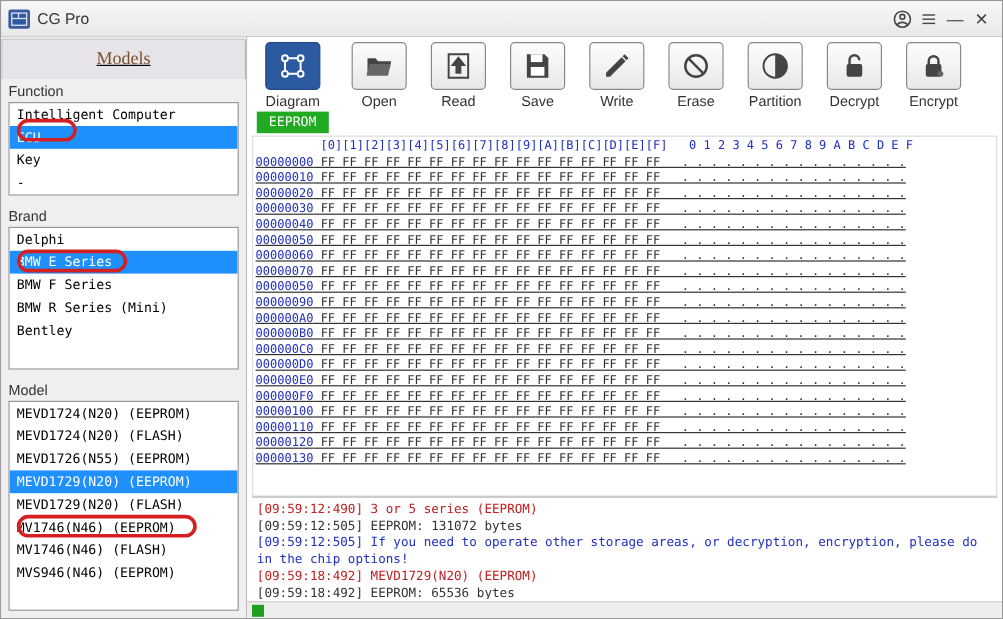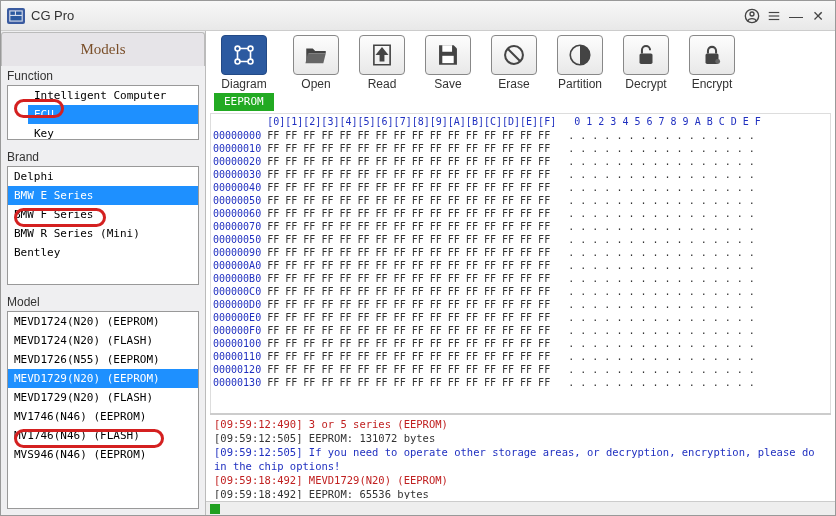--- a/index.html
+++ b/index.html
@@ -3,44 +3,44 @@
 <meta charset="utf-8">
 <style>
   * { margin: 0; padding: 0; box-sizing: border-box; }
   body { font-family: "Segoe UI", Tahoma, sans-serif; font-size: 11px; background: #f0f0f0; width: 836px; height: 516px; overflow: hidden; border: 1px solid #999; }
   .titlebar { height: 30px; background: linear-gradient(#f8f8f8,#e8e8e8); display: flex; align-items: center; padding: 0 6px; border-bottom: 1px solid #ccc; }
   .titlebar .app-icon { width: 18px; height: 16px; background: #3a5ba0; border-radius: 2px; margin-right: 6px; display:inline-flex; align-items:center; justify-content:center; }
   .titlebar .title { font-size: 13px; color: #333; flex: 1; }
   .titlebar .tbtn { width: 22px; height: 22px; display: inline-flex; align-items:center; justify-content:center; color:#444; font-size:14px; cursor:pointer; }
   .content { display: flex; height: calc(100% - 30px); }
   .sidebar { width: 205px; background: #efeff1; border-right: 1px solid #bbb; display:flex; flex-direction:column; }
-  .tabs { display:flex; height: 34px; }
+  .tabs { display:flex; height: 34px; text-decoration: underline; }
   .tab { flex:1; display:flex; align-items:center; justify-content:center; font-size:15px; font-family: Georgia, serif; color:#555; cursor:pointer; border-bottom:1px solid #bbb; }
   .tab.active { color:#7a4f2a; background:#e6e4e8; border:1px solid #bbb; border-bottom:none; border-radius:3px 3px 0 0; position:relative; top:1px; }
   .panel-label { font-size:12px; color:#333; padding:4px 6px 2px; }
   .listbox { background:#fff; border:1px solid #999; margin:0 6px 6px; overflow:auto; }
-  .listbox.fn { height:55px;padding-left:20px; }
+  .listbox.fn { height:78px; }
   .listbox.brand { height:119px; }
   .listbox.model { flex:1; min-height:100px; }
   .li { padding:3px 6px; font-family: Consolas, monospace; font-size:11px; cursor:pointer; white-space:nowrap; position:relative; }
   .li.sel { background:#1e90ff; color:#fff; }
   .highlight { position:absolute; border:3px solid #d42020; border-radius:11px; pointer-events:none; }
   .main { flex:1; display:flex; flex-direction:column; background:#fff; }
   .toolbar { display:flex; gap:6px; padding:4px 8px 2px; align-items:flex-start; }
   .toolbtn { width:60px; display:flex; flex-direction:column; align-items:center; cursor:pointer; }
   .toolbtn.first { margin-right:6px; }
   .ticon { width:46px; height:40px; border:1px solid #888; border-radius:4px; background:linear-gradient(#fdfdfd,#e8e8e8); display:flex; align-items:center; justify-content:center; }
   .ticon.active { background:#2c5aa0; border-color:#234a86; }
   .ticon svg { width:26px; height:26px; }
   .tlabel { font-size:12px; color:#333; margin-top:2px; }
   .modebar { height:18px; margin:0 8px; display:flex; }
   .modebar .mode { background:#22aa22; color:#fff; font-size:11px; font-family:Consolas,monospace; padding:2px 10px; }
   .hex { flex:1; overflow:auto; margin:2px 4px 0 4px; font-family:Consolas,monospace; font-size:10px; color:#333; line-height:13px; border:1px solid #ddd; border-bottom:none; }
   .hex .hdr { color:#2030c0; white-space:pre; padding:1px 2px; }
-  .hex .row { white-space:pre; padding:0 2px; }
+  .hex .row { white-space:pre; padding:0 2px;text-decoration:underline; }
   .hex .addr { color:#2030c0; }
   .log { height:86px; border-top:2px solid #ccc; margin:0 4px 2px; overflow:auto; font-family:Consolas,monospace; font-size:10.5px; line-height:14px; padding:2px 4px; }
   .log .lr { color:#c02020; }
   .log .lb { color:#2030c0; }
   .log .lk { color:#333; }
   .statusbar { height:14px; background:#eee; border-top:1px solid #ccc; display:flex; align-items:center; padding:0 4px; }
   .statusbar .sq { width:10px; height:10px; background:#20a020; }
 </style>
 </head>
 <body>
@@ -143,20 +143,29 @@
             <svg viewBox="0 0 32 32" fill="#444">
               <path d="M5 4h18l4 4v20H5z"></path>
               <rect x="9" y="4" width="12" height="8" fill="#fff"></rect>
               <rect x="9" y="17" width="14" height="9" fill="#fff"></rect>
             </svg>
           </div>
           <div class="tlabel">Save</div>
         </div>
         <div class="toolbtn">
           <div class="ticon">
+            <svg viewBox="0 0 32 32" fill="#444">
+              <path d="M5 23l16-16 4 4-16 16H5z"></path>
+              <path d="M23 5l4 4" stroke="#444" stroke-width="3"></path>
+            </svg>
+          </div>
+          <div class="tlabel">Write</div>
+        </div>
+        <div class="toolbtn">
+          <div class="ticon">
             <svg viewBox="0 0 32 32" fill="none" stroke="#444" stroke-width="2.5">
               <circle cx="16" cy="16" r="11"></circle>
               <path d="M8 8l16 16"></path>
             </svg>
           </div>
           <div class="tlabel">Erase</div>
         </div>
         <div class="toolbtn">
           <div class="ticon">
             <svg viewBox="0 0 32 32" fill="#444">

